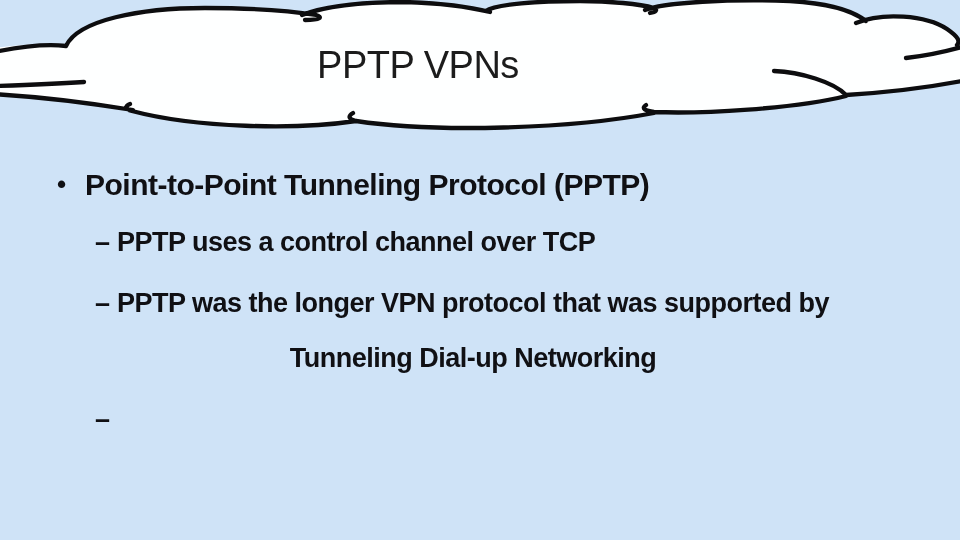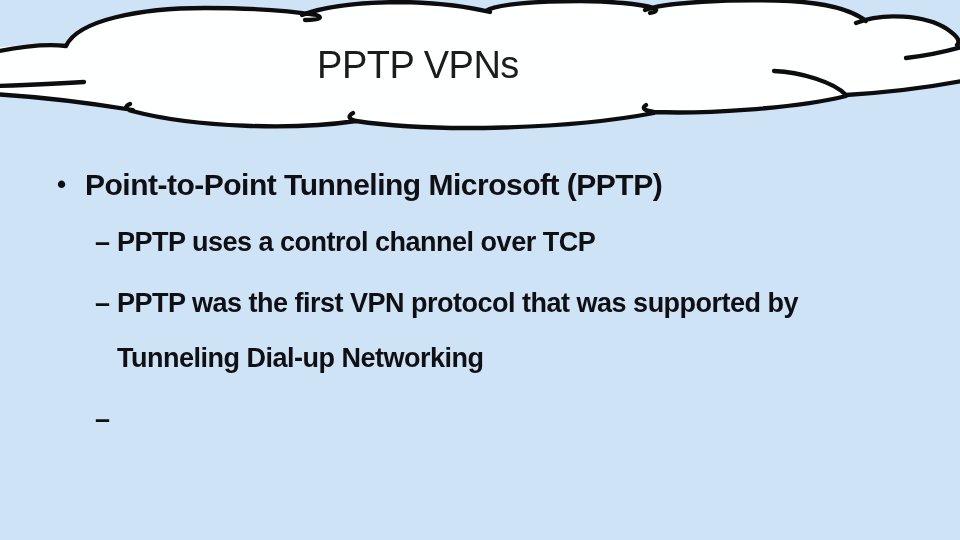--- a/index.html
+++ b/index.html
@@ -31,21 +31,21 @@
     color:var(--title-color);
   }
   
   .content{
     position:absolute;top:157px;left:57px;right:30px;
     color:var(--body-color);
     font-weight:700;letter-spacing:-0.5px;
   }
   .bullet{display:flex;align-items:flex-start;}
   .bullet .text{display:block;}
-  .bullet .line{display:block;}
+  .bullet .line{display:block;text-align:center;}
   .level1{font-size:30px;line-height:55px;}
   .level1 .marker{flex:0 0 28px;font-size:26px;line-height:55px;}
   .sublist{margin-left:38px;margin-top:3px;}
   .level2{font-size:27px;line-height:55px;}
   .level2 + .level2{margin-top:6px;}
   .level2 .marker{flex:0 0 22px;line-height:55px;}
 </style>
 </head>
 <body>
 
@@ -90,36 +90,36 @@
         M 133,110 C 96,104 45,97 -8,94
         M -8,86 C 30,85 56,84 84,82"></path>
     </svg>
     <h1 class="slide-title">PPTP VPNs</h1>
   </header>
 
   <main class="content">
 
     <div class="bullet level1">
       <span class="marker">•</span>
-      <span class="text">Point-to-Point Tunneling Microsoft (PPTP)</span>
+      <span class="text">Point-to-Point Tunneling Protocol (PPTP)</span>
     </div>
 
     <div class="sublist">
 
       <div class="bullet level2">
         <span class="marker">–</span>
         <span class="text">
           <span class="line">PPTP uses a control channel over TCP</span>
         </span>
       </div>
 
       <div class="bullet level2">
         <span class="marker">–</span>
         <span class="text">
-          <span class="line">PPTP was the first VPN protocol that was supported by</span>
+          <span class="line">PPTP was the longer VPN protocol that was supported by</span>
           <span class="line">Tunneling Dial-up Networking</span>
         </span>
       </div>
 
       <div class="bullet level2">
         <span class="marker">–</span>
       </div>
 
     </div>
   </main>

